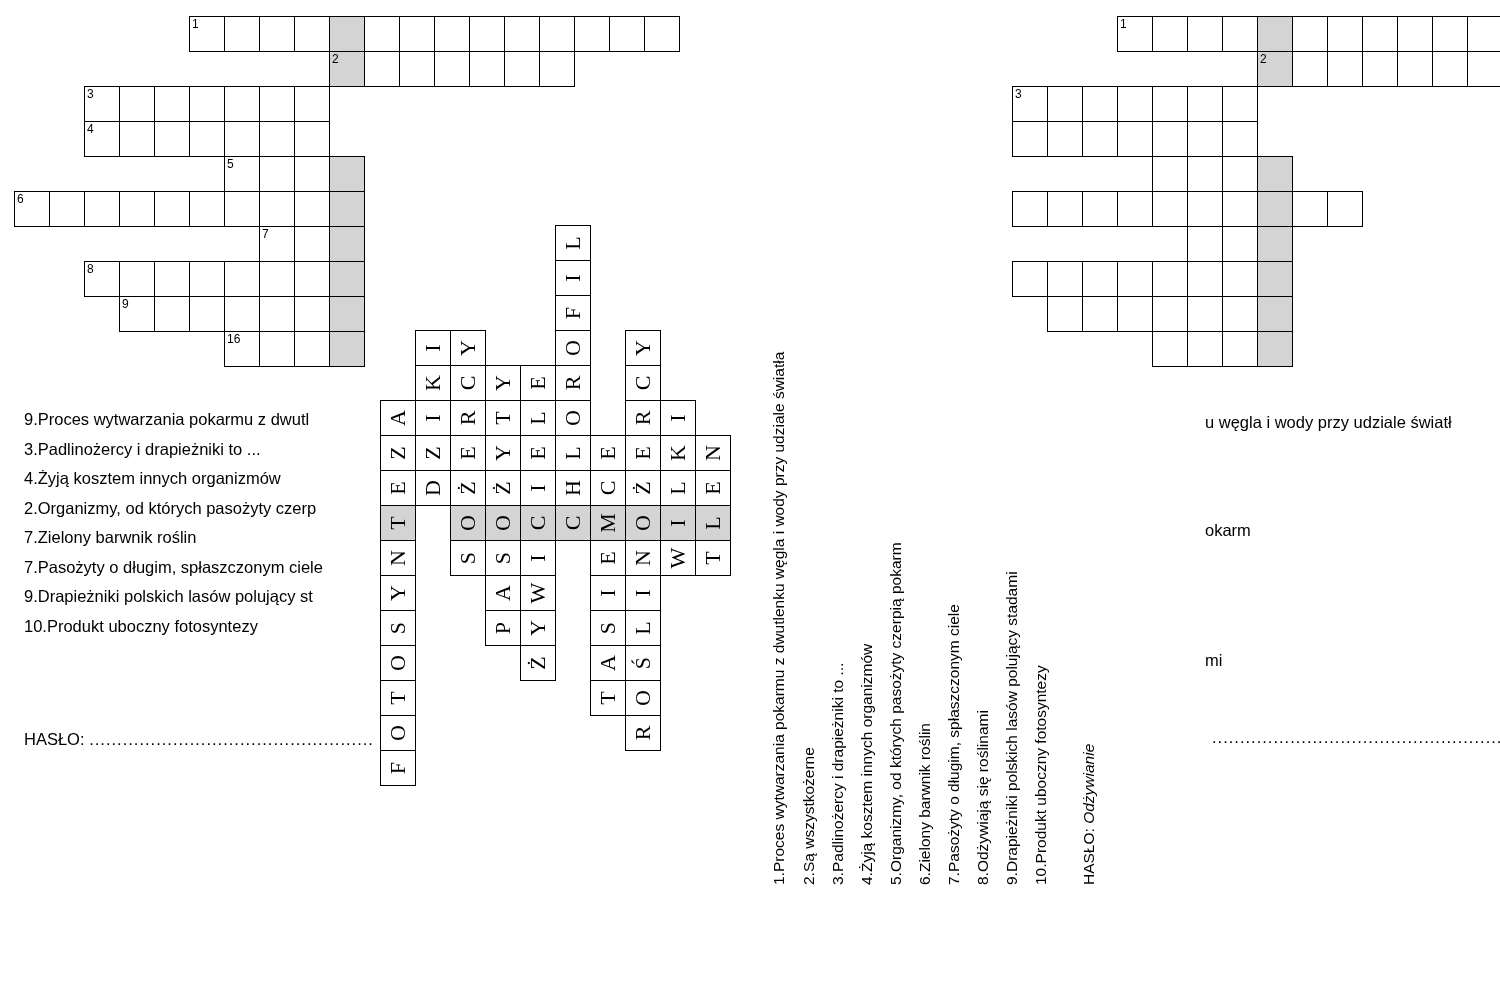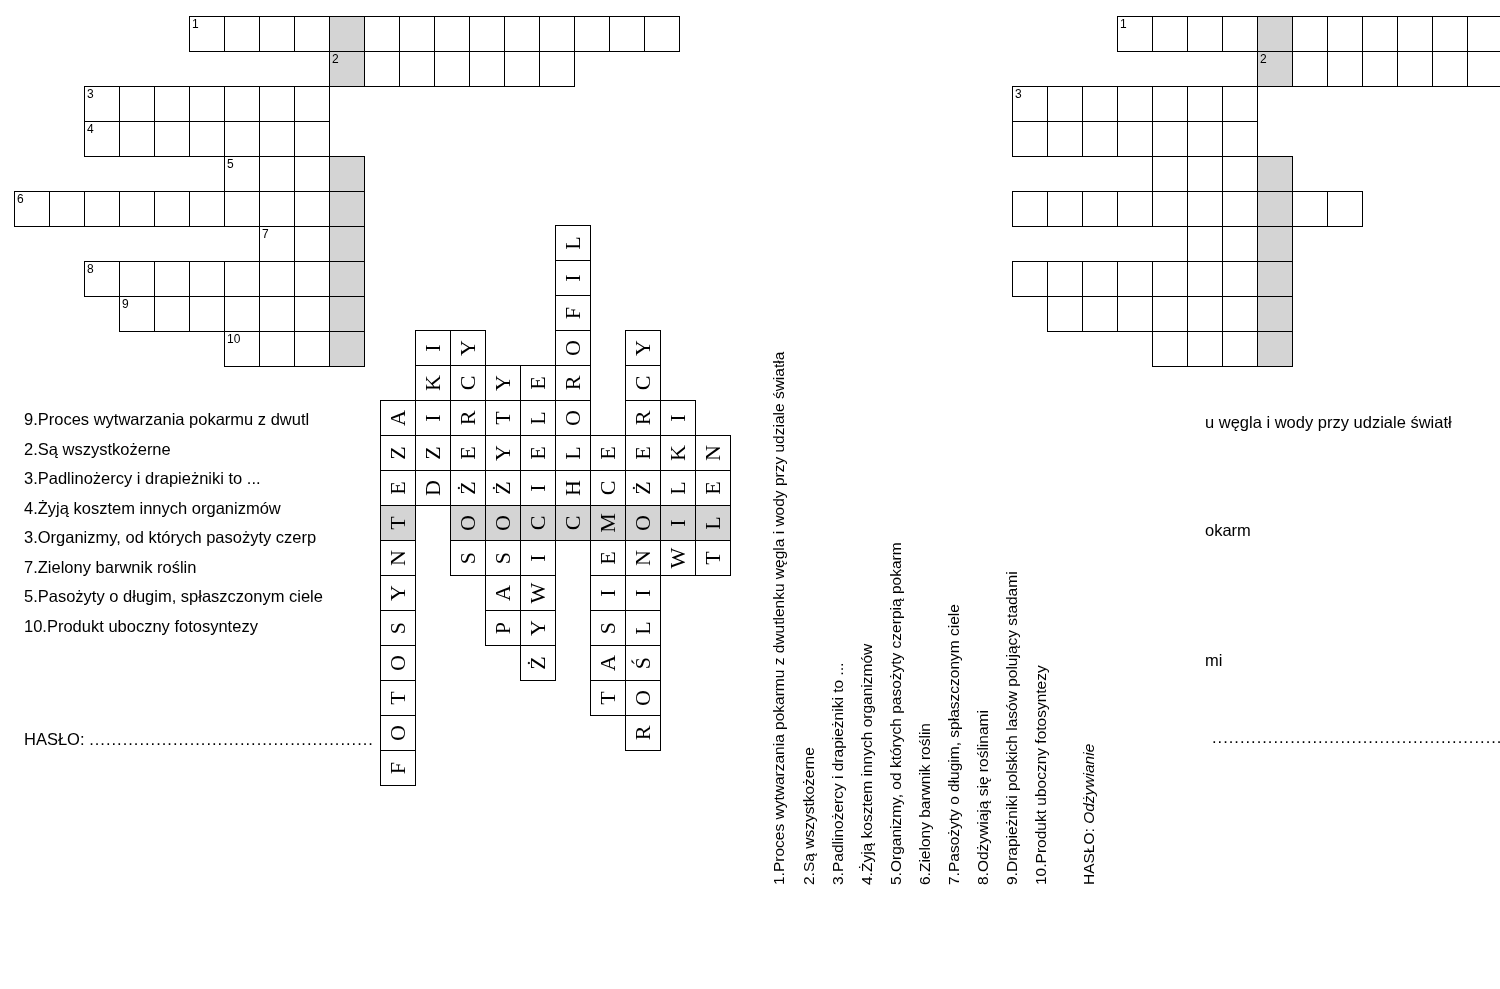--- a/index.html
+++ b/index.html
@@ -149,21 +149,21 @@
     <div class="cell" style="left: 119px; top: 295.75px; width: 36px; height: 36px;">
       <span class="num">9</span>
     </div>
     <div class="cell" style="left: 154px; top: 295.75px; width: 36px; height: 36px;"></div>
     <div class="cell" style="left: 189px; top: 295.75px; width: 36px; height: 36px;"></div>
     <div class="cell" style="left: 224px; top: 295.75px; width: 36px; height: 36px;"></div>
     <div class="cell" style="left: 259px; top: 295.75px; width: 36px; height: 36px;"></div>
     <div class="cell" style="left: 294px; top: 295.75px; width: 36px; height: 36px;"></div>
     <div class="cell shaded" style="left: 329px; top: 295.75px; width: 36px; height: 36px;"></div>
     <div class="cell" style="left: 224px; top: 330.75px; width: 36px; height: 36px;">
-      <span class="num">10</span>
+      <span class="num">16</span>
     </div>
     <div class="cell" style="left: 259px; top: 330.75px; width: 36px; height: 36px;"></div>
     <div class="cell" style="left: 294px; top: 330.75px; width: 36px; height: 36px;"></div>
     <div class="cell shaded" style="left: 329px; top: 330.75px; width: 36px; height: 36px;"></div>
   </div>
 
 <div class="abs" id="mid-grid" style="left:380px;top:190px;width:360px;height:700px;">
     <div class="cell vcell" style="left: 0px; top: 560px; width: 36px; height: 36px;">
       <span class="letter">F</span>
     </div>
@@ -472,26 +472,26 @@
     <div class="cell" style="left: 322px; top: 295.75px; width: 36px; height: 36px;"></div>
     <div class="cell shaded" style="left: 357px; top: 295.75px; width: 36px; height: 36px;"></div>
     <div class="cell" style="left: 252px; top: 330.75px; width: 36px; height: 36px;"></div>
     <div class="cell" style="left: 287px; top: 330.75px; width: 36px; height: 36px;"></div>
     <div class="cell" style="left: 322px; top: 330.75px; width: 36px; height: 36px;"></div>
     <div class="cell shaded" style="left: 357px; top: 330.75px; width: 36px; height: 36px;"></div>
   </div>
 
 <div class="abs clues" style="left:24px;top:405px;width:350px;overflow:hidden;">
   <div>9.Proces wytwarzania pokarmu z dwutl</div>
-  <div>2.Są wszystkożerne</div>
   <div>3.Padlinożercy i drapieżniki to ...</div>
   <div>4.Żyją kosztem innych organizmów</div>
-  <div>3.Organizmy, od których pasożyty czerp</div>
+  <div>2.Organizmy, od których pasożyty czerp</div>
   <div>7.Zielony barwnik roślin</div>
-  <div>5.Pasożyty o długim, spłaszczonym ciele</div>
+  <div>7.Pasożyty o długim, spłaszczonym ciele</div>
+  <div>9.Drapieżniki polskich lasów polujący st</div>
   <div>10.Produkt uboczny fotosyntezy</div>
 </div>
 
 <div class="abs haslo" style="left:24px;top:730px;width:350px;overflow:hidden;">
   <span>HASŁO:</span>
   <span class="dots">...................................................................</span>
 </div>
 
 <div class="vclues" style="left:770px;top:885px;">
   <div class="vline"><span>1.</span><span>Proces wytwarzania pokarmu z dwutlenku węgla i wody przy udziale światła</span></div>

